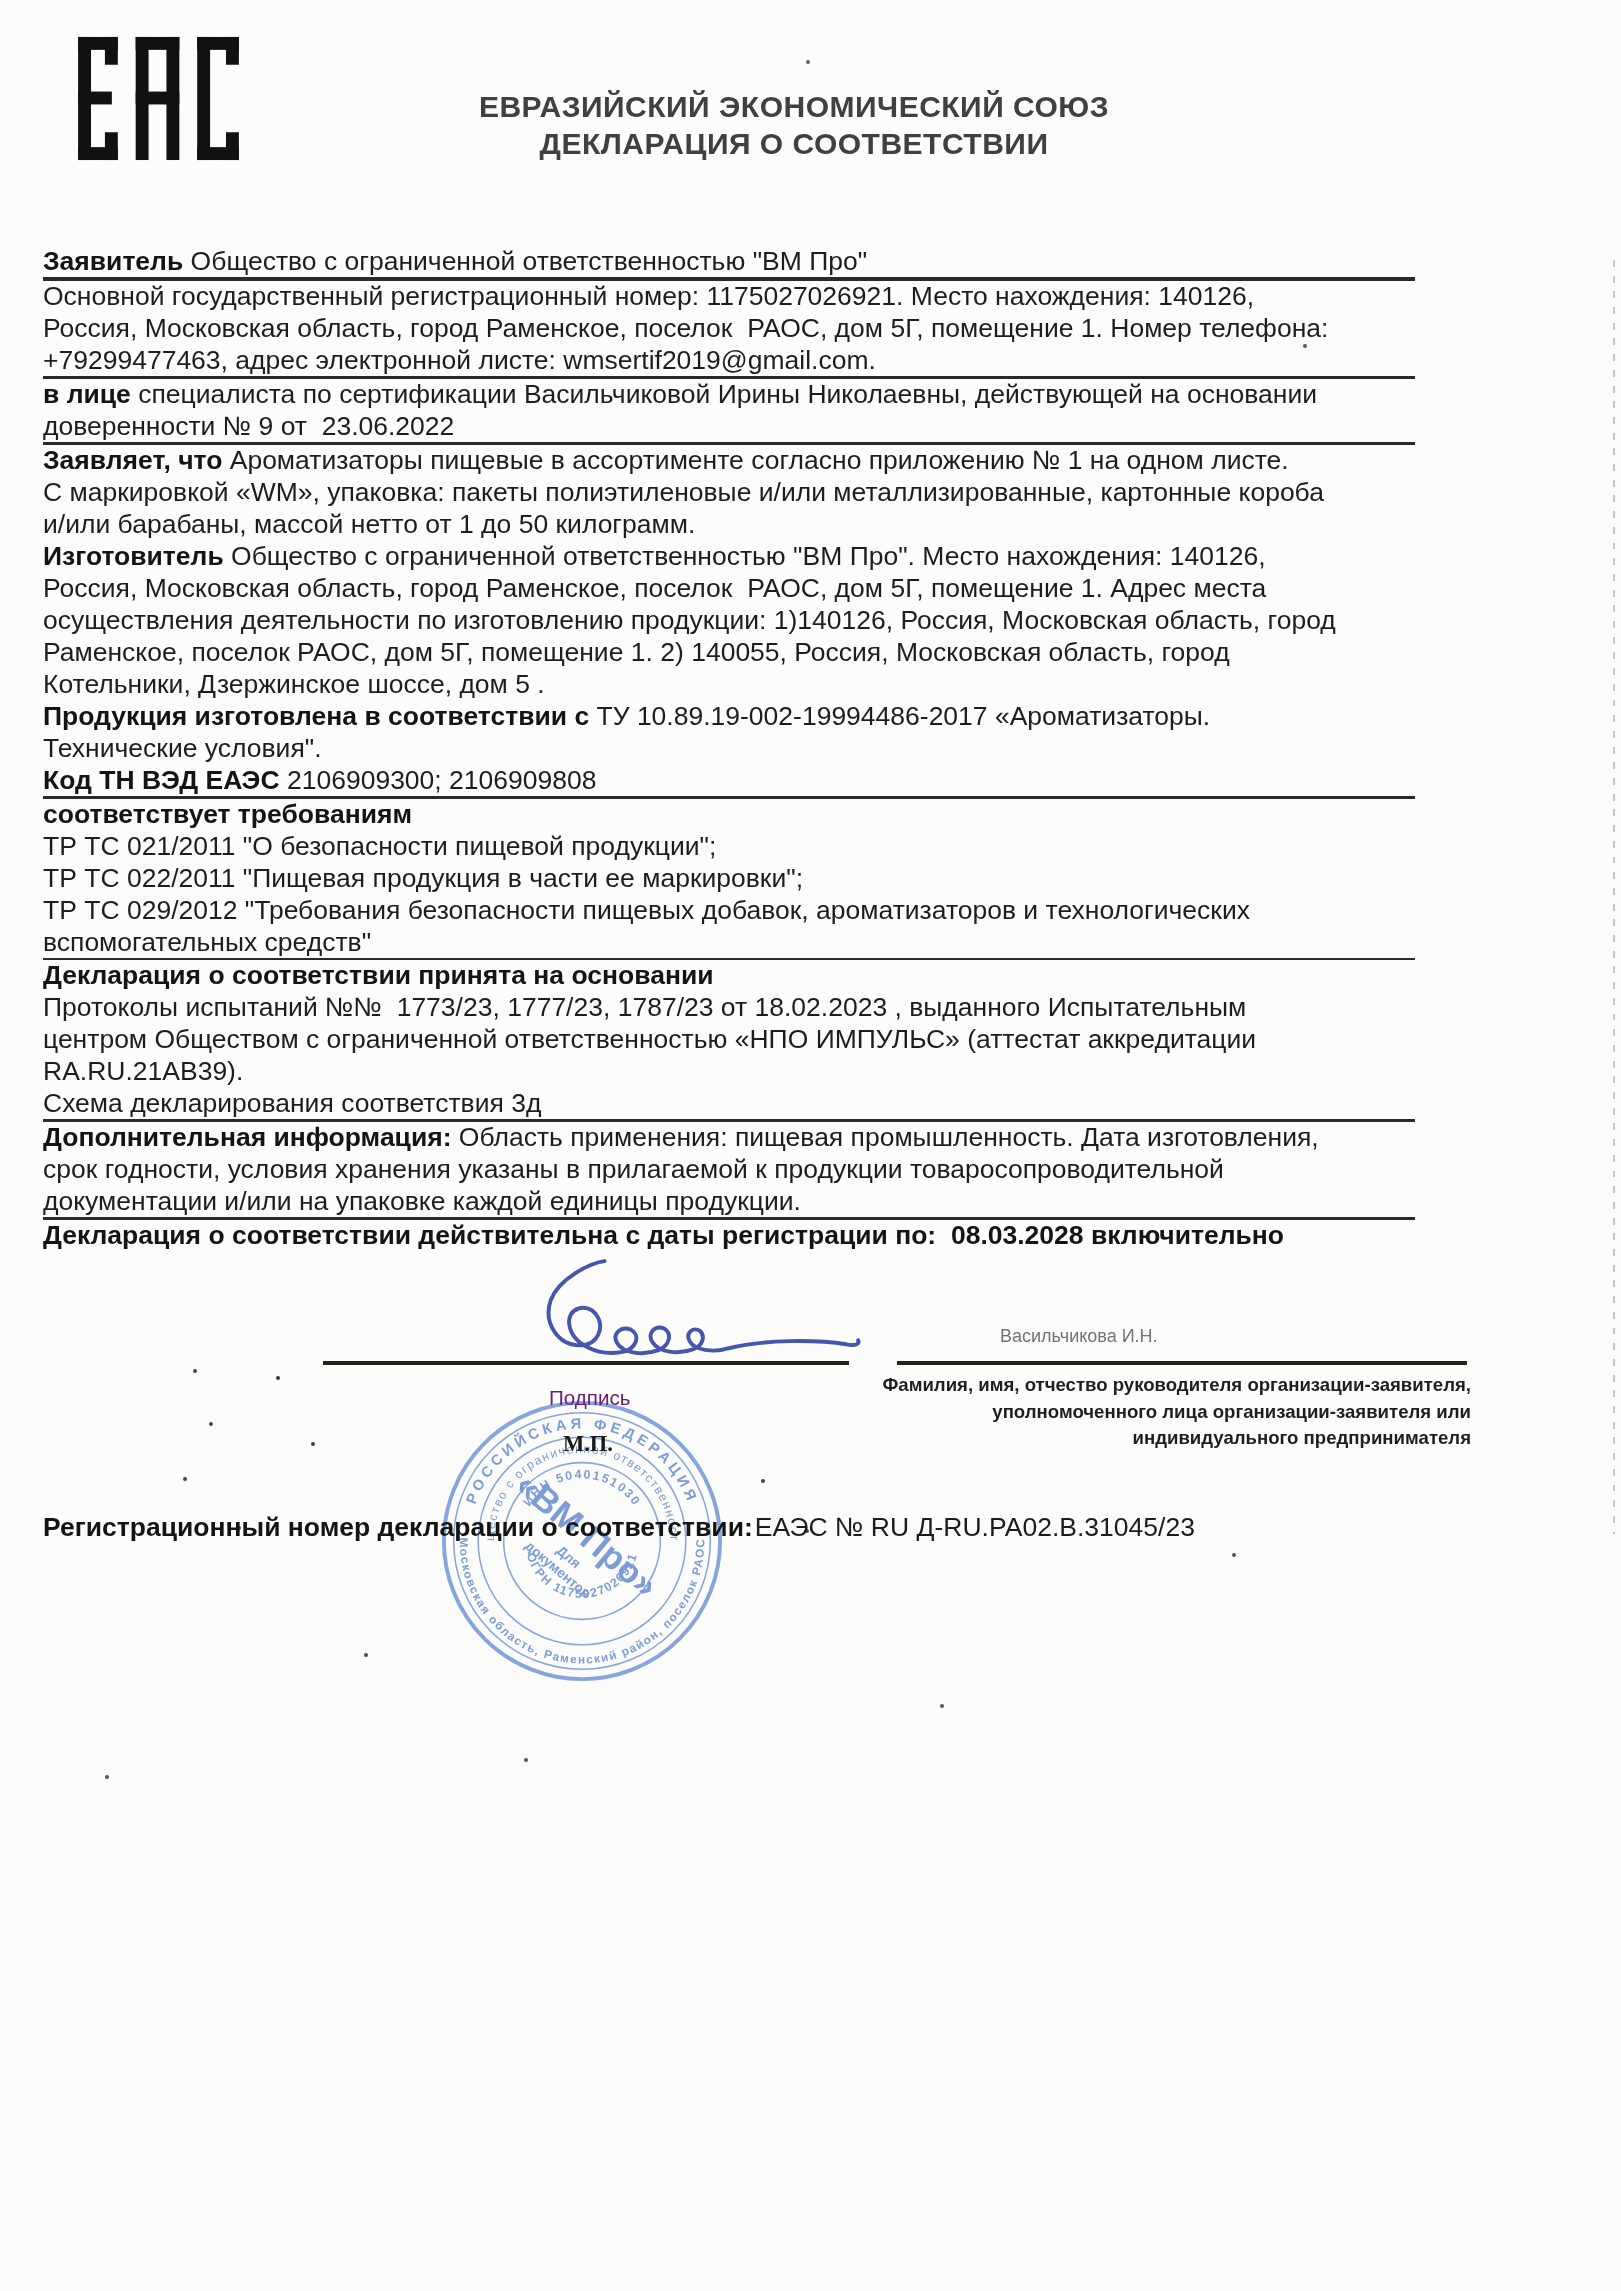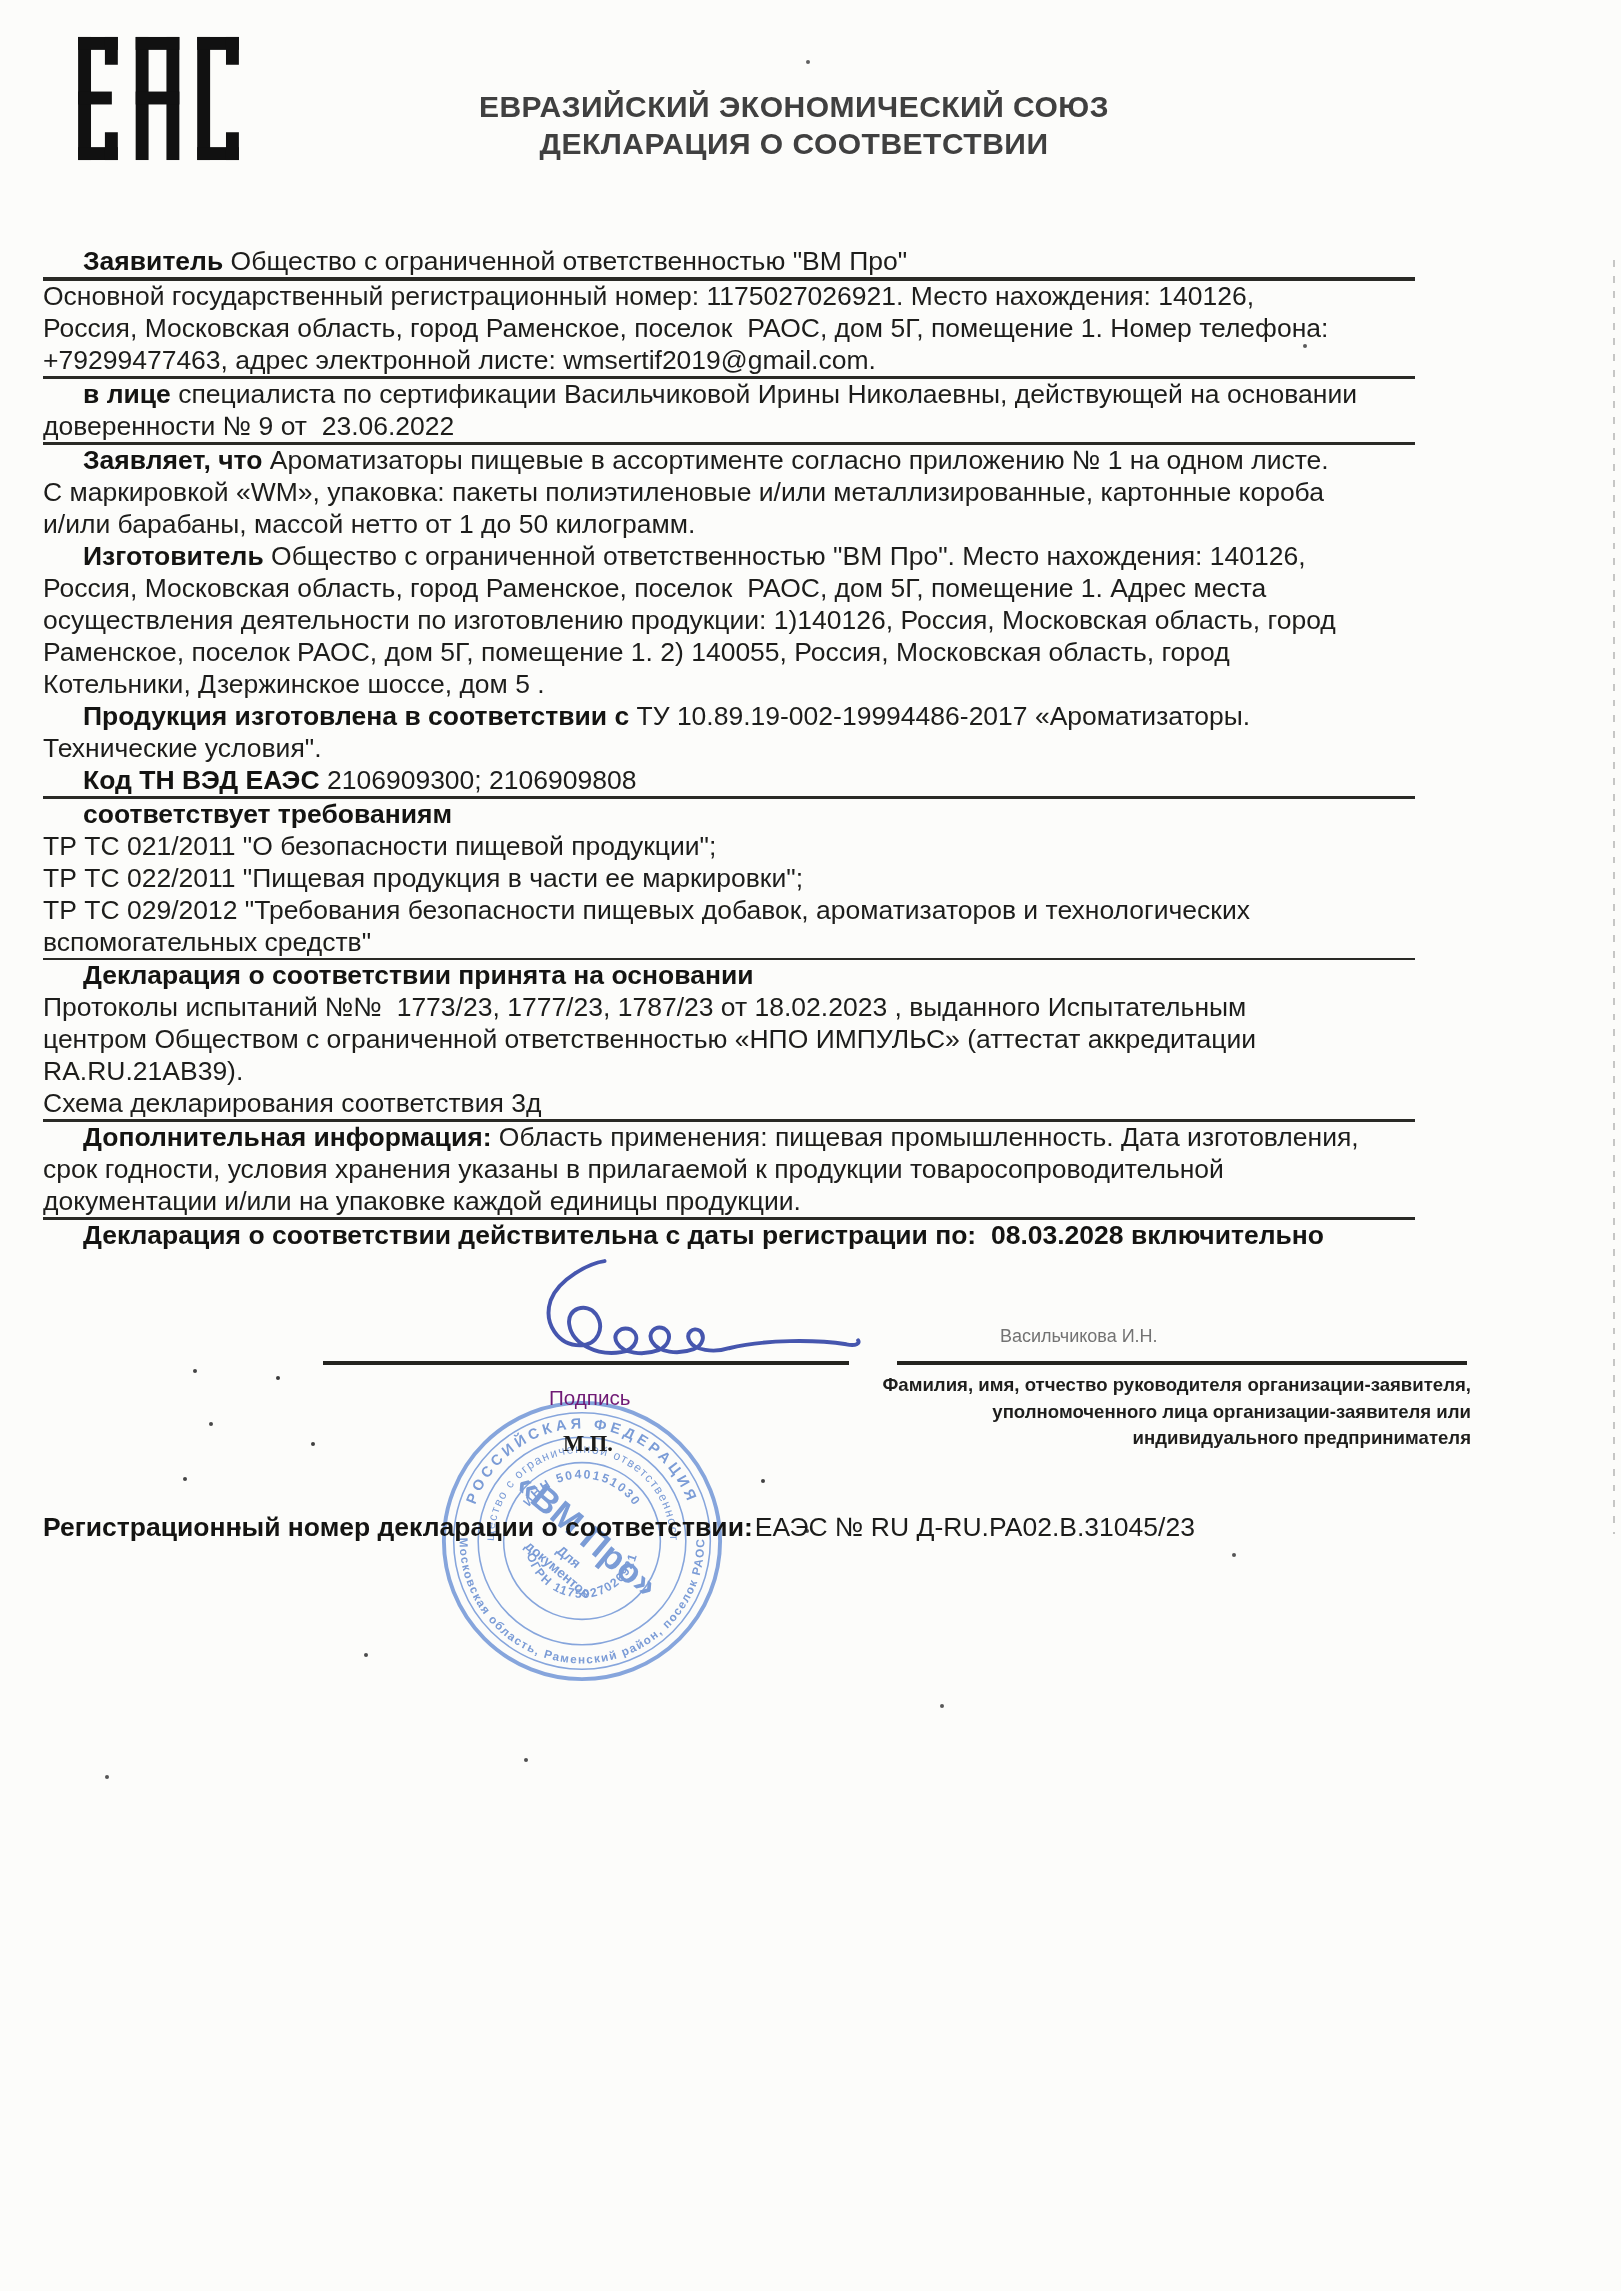--- a/index.html
+++ b/index.html
@@ -15,21 +15,21 @@
   .eac-logo{position:absolute;left:74px;top:33px;width:169px;height:131px;}
   
   .title{
     position:absolute;left:353px;top:51px;width:882px;
     text-align:center;font-size:30px;font-weight:700;line-height:37px;
     letter-spacing:0.5px;color:#404040;margin-top:37px;
   }
   
   .doc{position:absolute;left:43px;top:245px;width:1372px;z-index:4;}
   .ln{white-space:pre;font-size:26.5px;line-height:32px;height:32px;color:#1d1d1b;}
-  .ln b{font-weight:700;color:#141412;margin-left:40px;}
+  .ln b{font-weight:700;color:#141412;}
   .rule{height:2.9px;background:#2a2a26;margin:0 0 -1px 0;}
   .rule.thick{height:3.9px;}
   
   .sig-line{position:absolute;height:3.9px;background:#24241f;z-index:4;}
   .sig-line.left{left:323px;top:1361px;width:526px;}
   .sig-line.right{left:897px;top:1361px;width:570px;}
   .sig-svg{position:absolute;left:443px;top:1253px;width:421px;height:118px;z-index:5;}
   .podpis{position:absolute;left:549px;top:1386px;font-size:20.6px;z-index:6;color:#701a75;}
   .mp{position:absolute;left:563px;top:1431px;font-size:22.5px;font-weight:700;
       font-family:"Liberation Serif","DejaVu Serif",serif;z-index:6;color:#1a1a18;}

